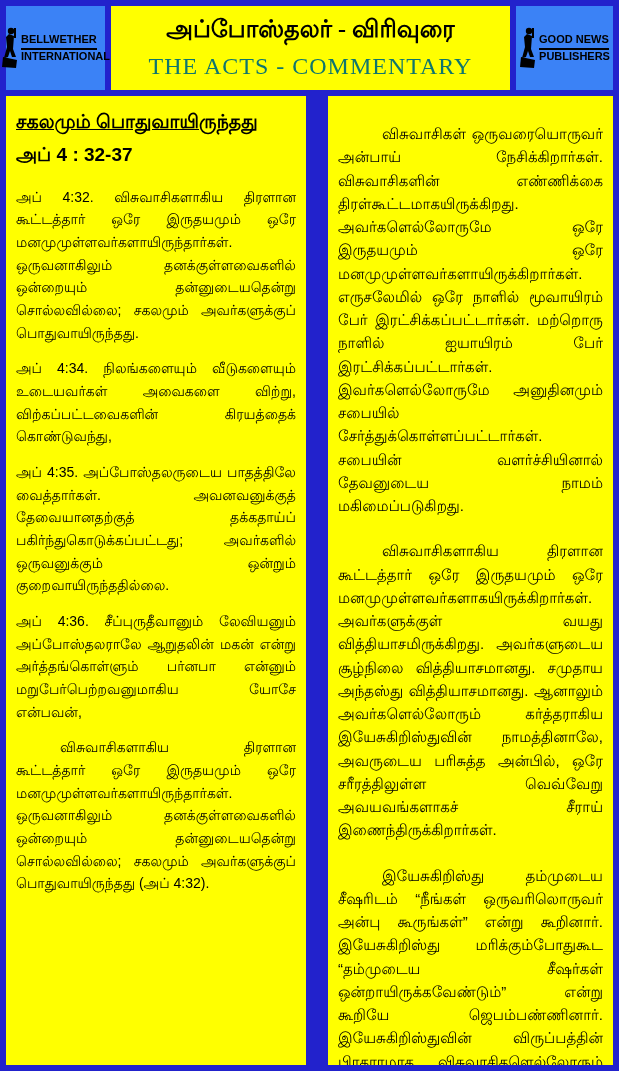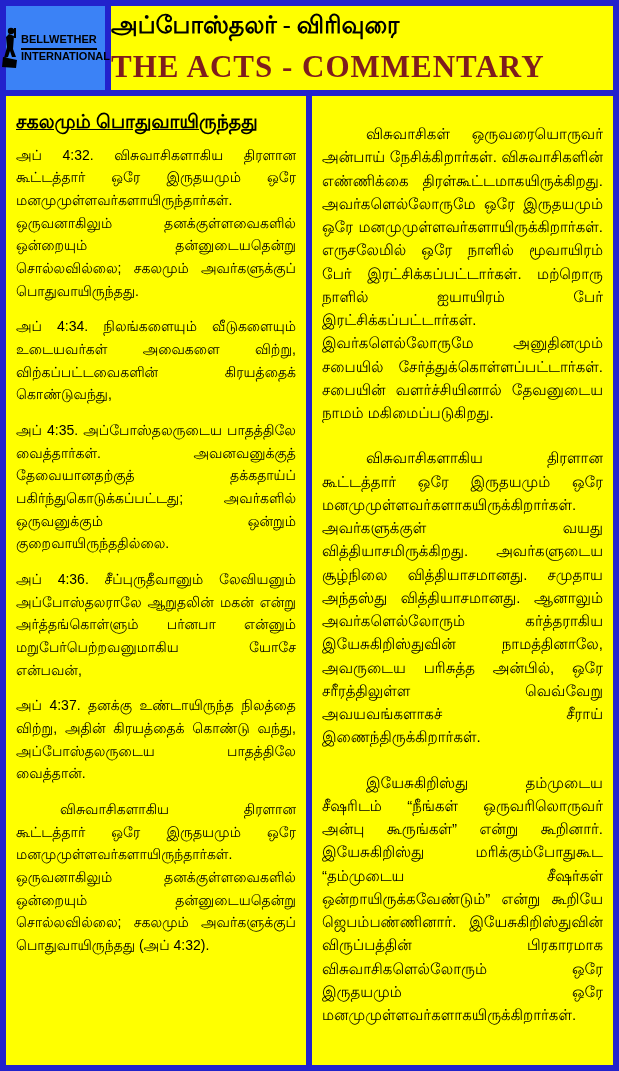--- a/index.html
+++ b/index.html
@@ -22,40 +22,40 @@
     display: flex; align-items: center; justify-content: center;
     gap: 2px; padding: 4px;
   }
   .logo-left  { width: 99px; }
   .logo-right { width: 97px; }
   .logo-icon svg { display: block; }
   .logo-text { font-size: 11px; font-weight: bold; line-height: 1.25; letter-spacing: 0px; }
   .logo-text .l1 { border-bottom: 2px solid #000; padding-bottom: 1px; display: inline-block; }
   .title-box {
     background: #FFFF00; flex: 1;
-    display: flex; flex-direction: column; align-items: flex-start; justify-content: center;
+    display: flex; flex-direction: column; align-items: center; justify-content: center;
     gap: 7px; padding: 4px 0;
   }
   .title-tamil {
     font-size: 24px; font-weight: bold; color: #000;
     font-family: "Liberation Serif", "DejaVu Serif", serif;
   }
   .title-english {
-    font-size: 31px; font-weight: bold; color: #7f1d1d;
+    font-size: 24px; font-weight: normal; color: #0f766e;
     font-family: "Liberation Serif", "DejaVu Serif", serif;
     letter-spacing: 1px;
   }
   
   .main { flex: 1; display: flex; gap: 6px; min-height: 0; }
   .col {
     background: #FFFF00; overflow: hidden;
     padding: 12px 10px 8px 10px;
   }
   .col-left  { width: 300px; }
-  .col-right { flex: 1; padding-top: 26px; }
+  .col-right { flex: 1; padding-top: 26px; margin-left: 16px; }
   .heading {
     font-size: 19px; font-weight: bold; line-height: 1.45;
     margin-bottom: 8px;
     text-decoration: underline;
   }
   .verse-head { font-size: 19px; font-weight: bold; margin-bottom: 18px; }
   .col-left p {
     font-size: 14px; font-weight: normal; line-height: 1.62;
     text-align: justify; text-align-last: left;
     margin-bottom: 13px;
@@ -91,33 +91,47 @@
         <span class="l1">BELLWETHER</span><br>
         <span>INTERNATIONAL</span>
       </span>
     </div>
 
     <div class="title-box">
       <div class="title-tamil">அப்போஸ்தலர் - விரிவுரை</div>
       <div class="title-english">THE ACTS - COMMENTARY</div>
     </div>
 
+    <div class="logo-box logo-right">
+      <span class="logo-icon">
+        <svg width="18" height="42" viewBox="0 0 18 42">
+          <circle cx="10" cy="4" r="3.2" fill="#000"></circle>
+          <path d="M8 7 L13 9 L12 22 L15 30 L11 30 L9 24 L7 30 L3 31 L6 20 L5 10 Z" fill="#000"></path>
+          <path d="M2 30 L16 33 L15 41 L1 40 Z" fill="#000"></path>
+          <rect x="13" y="1" width="2" height="10" fill="#000"></rect>
+        </svg>
+      </span>
+      <span class="logo-text">
+        <span class="l1">GOOD NEWS</span><br>
+        <span>PUBLISHERS</span>
+      </span>
+    </div>
 
   </div>
 
   <div class="main">
 
     <div class="col col-left">
       <div class="heading">சகலமும் பொதுவாயிருந்தது</div>
+      <div class="verse-head">அப் 4 : 32-37</div>
 
       <p>அப் 4:32. விசுவாசிகளாகிய திரளான கூட்டத்தார் ஒரே இருதயமும் ஒரே மனமுமுள்ளவர்களாயிருந்தார்கள். ஒருவனாகிலும் தனக்குள்ளவைகளில் ஒன்றையும் தன்னுடையதென்று சொல்லவில்லை; சகலமும் அவர்களுக்குப் பொதுவாயிருந்தது.</p>
       <p>அப் 4:34. நிலங்களையும் வீடுகளையும் உடையவர்கள் அவைகளை விற்று, விற்கப்பட்டவைகளின் கிரயத்தைக் கொண்டுவந்து,</p>
       <p>அப் 4:35. அப்போஸ்தலருடைய பாதத்திலே வைத்தார்கள். அவனவனுக்குத் தேவையானதற்குத் தக்கதாய்ப் பகிர்ந்துகொடுக்கப்பட்டது; அவர்களில் ஒருவனுக்கும் ஒன்றும் குறைவாயிருந்ததில்லை.</p>
       <p>அப் 4:36. சீப்புருதீவானும் லேவியனும் அப்போஸ்தலராலே ஆறுதலின் மகன் என்று அர்த்தங்கொள்ளும் பர்னபா என்னும் மறுபேர்பெற்றவனுமாகிய யோசே என்பவன்,</p>
-      <p>அப் 4:37. தனக்கு உண்டாயிருந்த நிலத்தை விற்று, அதின் கிரயத்தைக் கொண்டு வந்து, அப்போஸ்தலருடைய பாதத்திலே வைத்தான்.</p>
 
       <p class="indent">விசுவாசிகளாகிய திரளான கூட்டத்தார் ஒரே இருதயமும் ஒரே மனமுமுள்ளவர்களாயிருந்தார்கள். ஒருவனாகிலும் தனக்குள்ளவைகளில் ஒன்றையும் தன்னுடையதென்று சொல்லவில்லை; சகலமும் அவர்களுக்குப் பொதுவாயிருந்தது (அப் 4:32).</p>
     </div>
 
     <div class="col col-right">
       <p>விசுவாசிகள் ஒருவரையொருவர் அன்பாய் நேசிக்கிறார்கள். விசுவாசிகளின் எண்ணிக்கை திரள்கூட்டமாகயிருக்கிறது. அவர்களெல்லோருமே ஒரே இருதயமும் ஒரே மனமுமுள்ளவர்களாயிருக்கிறார்கள். எருசலேமில் ஒரே நாளில் மூவாயிரம் பேர் இரட்சிக்கப்பட்டார்கள். மற்றொரு நாளில் ஐயாயிரம் பேர் இரட்சிக்கப்பட்டார்கள். இவர்களெல்லோருமே அனுதினமும் சபையில் சேர்த்துக்கொள்ளப்பட்டார்கள். சபையின் வளர்ச்சியினால் தேவனுடைய நாமம் மகிமைப்படுகிறது.</p>
       <p>விசுவாசிகளாகிய திரளான கூட்டத்தார் ஒரே இருதயமும் ஒரே மனமுமுள்ளவர்களாகயிருக்கிறார்கள். அவர்களுக்குள் வயது வித்தியாசமிருக்கிறது. அவர்களுடைய சூழ்நிலை வித்தியாசமானது. சமுதாய அந்தஸ்து வித்தியாசமானது. ஆனாலும் அவர்களெல்லோரும் கர்த்தராகிய இயேசுகிறிஸ்துவின் நாமத்தினாலே, அவருடைய பரிசுத்த அன்பில், ஒரே சரீரத்திலுள்ள வெவ்வேறு அவயவங்களாகச் சீராய் இணைந்திருக்கிறார்கள்.</p>
       <p>இயேசுகிறிஸ்து தம்முடைய சீஷரிடம் “நீங்கள் ஒருவரிலொருவர் அன்பு கூருங்கள்” என்று கூறினார். இயேசுகிறிஸ்து மரிக்கும்போதுகூட “தம்முடைய சீஷர்கள் ஒன்றாயிருக்கவேண்டும்” என்று கூறியே ஜெபம்பண்ணினார். இயேசுகிறிஸ்துவின் விருப்பத்தின் பிரகாரமாக விசுவாசிகளெல்லோரும் ஒரே இருதயமும் ஒரே மனமுமுள்ளவர்களாகயிருக்கிறார்கள்.</p>
     </div>
 

